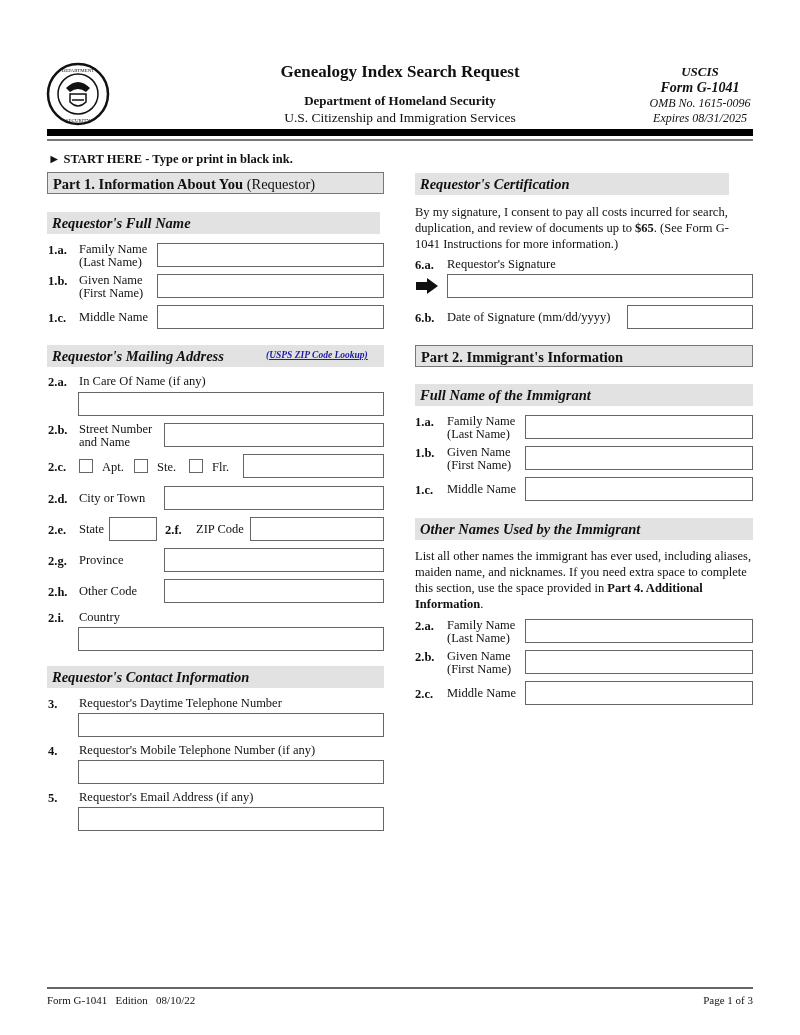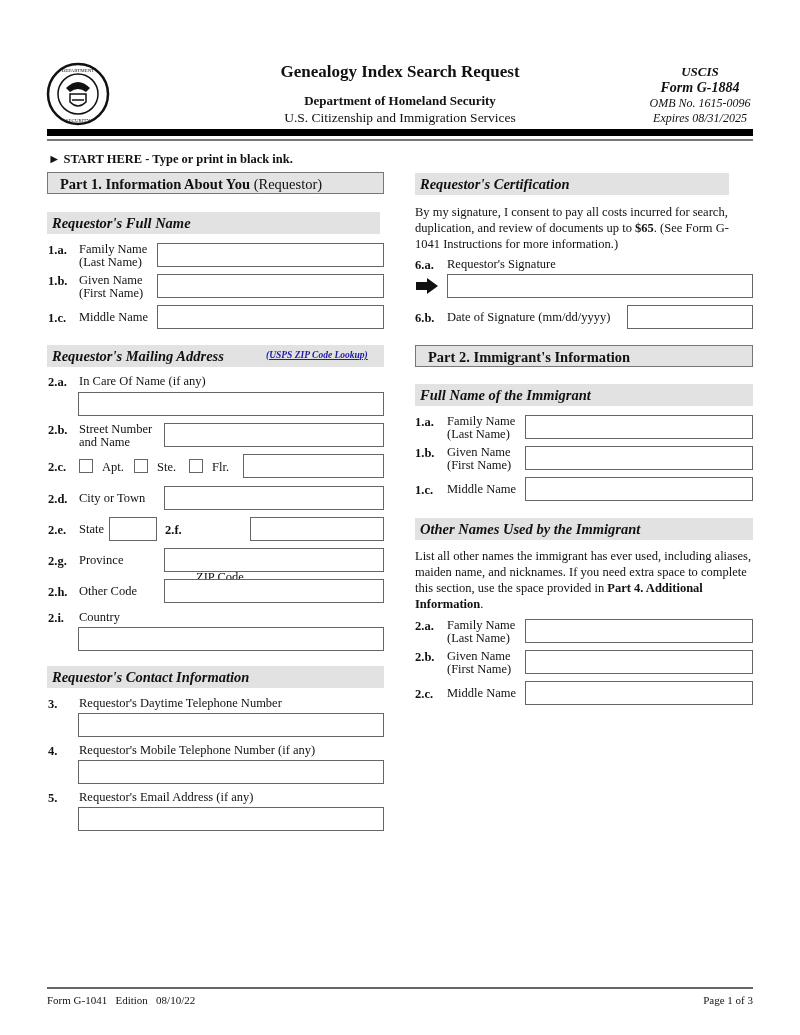--- a/index.html
+++ b/index.html
@@ -9,21 +9,21 @@
   .title{left:230px;top:62px;width:340px;text-align:center;font-weight:bold;font-size:17px;}
   .dept{left:230px;top:93px;width:340px;text-align:center;font-weight:bold;font-size:13px;}
   .agency{left:230px;top:110px;width:340px;text-align:center;font-size:13.5px;}
   .rbox{left:600px;top:64px;width:200px;text-align:center;font-style:italic;}
   .rbox .l1{font-weight:bold;font-size:13px;line-height:16px;}
   .rbox .l2{font-weight:bold;font-size:14px;line-height:16px;}
   .rbox .l3,.rbox .l4{font-size:12px;line-height:15px;}
   .rule-thick{left:47px;top:129px;width:706px;height:7px;background:#000;}
   .rule-thin{left:47px;top:139px;width:706px;height:2px;background:#777;}
   .start{left:48px;top:152px;font-size:12.5px;font-weight:bold;}
-  .part{border:1.5px solid #777;background:#e3e3e3;font-size:14.5px;height:22px;line-height:22px;padding-left:12px;box-sizing:border-box;}
+  .part{border:1.5px solid #777;background:#e3e3e3;font-size:14.5px;height:22px;line-height:22px;padding-left:5px;box-sizing:border-box;}
   .part b{font-weight:bold;}
   .sect{background:#e2e2e2;font-weight:bold;font-style:italic;font-size:14.5px;height:22px;line-height:22px;padding-left:5px;box-sizing:border-box;}
   .num{font-weight:bold;font-size:12.5px;}
   .lbl{font-size:12.5px;line-height:13px;}
   .box{border:1.3px solid #666;background:#fff;box-sizing:border-box;}
   .cb{width:14px;height:14px;border:1.2px solid #666;box-sizing:border-box;background:#fff;}
   .para{font-size:12.5px;line-height:16px;}
   .link{font-size:9.5px;font-weight:bold;font-style:italic;color:#1a1aa6;text-decoration:underline;}
   .foot-rule{left:47px;top:987px;width:706px;height:2px;background:#666;}
   .foot{font-size:11px;}
@@ -41,21 +41,21 @@
     <path d="M26 38 L38 38" stroke="#111" stroke-width="1.5"></path>
     <text x="32" y="10" font-size="5" text-anchor="middle" fill="#111" font-family="Liberation Serif, serif">DEPARTMENT</text>
     <text x="32" y="60" font-size="5" text-anchor="middle" fill="#111" font-family="Liberation Serif, serif">SECURITY</text>
   </svg>
 </div>
 <div class="abs title">Genealogy Index Search Request</div>
 <div class="abs dept">Department of Homeland Security</div>
 <div class="abs agency">U.S. Citizenship and Immigration Services</div>
 <div class="abs rbox">
   <div class="l1">USCIS</div>
-  <div class="l2">Form G-1884</div>
+  <div class="l2">Form G-1041</div>
   <div class="l3">OMB No. 1615-0096</div>
   <div class="l4">Expires 08/31/2025</div>
 </div>
 <div class="abs rule-thick"></div>
 <div class="abs rule-thin"></div>
 
 <div class="abs start">► START HERE - Type or print in black ink.</div>
 
 <div class="abs part" style="left:47px;top:172px;width:337px;">
   <b>Part 1.  Information About You</b><span> (Requestor)</span>
@@ -107,21 +107,21 @@
 <div class="abs box" style="left:243px;top:454px;width:141px;height:24px;"></div>
 
 <div class="abs num" style="left:48px;top:492px;">2.d.</div>
 <div class="abs lbl" style="left:79px;top:492px;">City or Town</div>
 <div class="abs box" style="left:164px;top:486px;width:220px;height:24px;"></div>
 
 <div class="abs num" style="left:48px;top:523px;">2.e.</div>
 <div class="abs lbl" style="left:79px;top:523px;">State</div>
 <div class="abs box" style="left:109px;top:517px;width:48px;height:24px;"></div>
 <div class="abs num" style="left:165px;top:523px;">2.f.</div>
-<div class="abs lbl" style="left:196px;top:523px;margin-top:48px;">ZIP Code</div>
+<div class="abs lbl" style="left:196px;top:523px;">ZIP Code</div>
 <div class="abs box" style="left:250px;top:517px;width:134px;height:24px;"></div>
 
 <div class="abs num" style="left:48px;top:554px;">2.g.</div>
 <div class="abs lbl" style="left:79px;top:554px;">Province</div>
 <div class="abs box" style="left:164px;top:548px;width:220px;height:24px;"></div>
 
 <div class="abs num" style="left:48px;top:585px;">2.h.</div>
 <div class="abs lbl" style="left:79px;top:585px;">Other Code</div>
 <div class="abs box" style="left:164px;top:579px;width:220px;height:24px;"></div>
 

